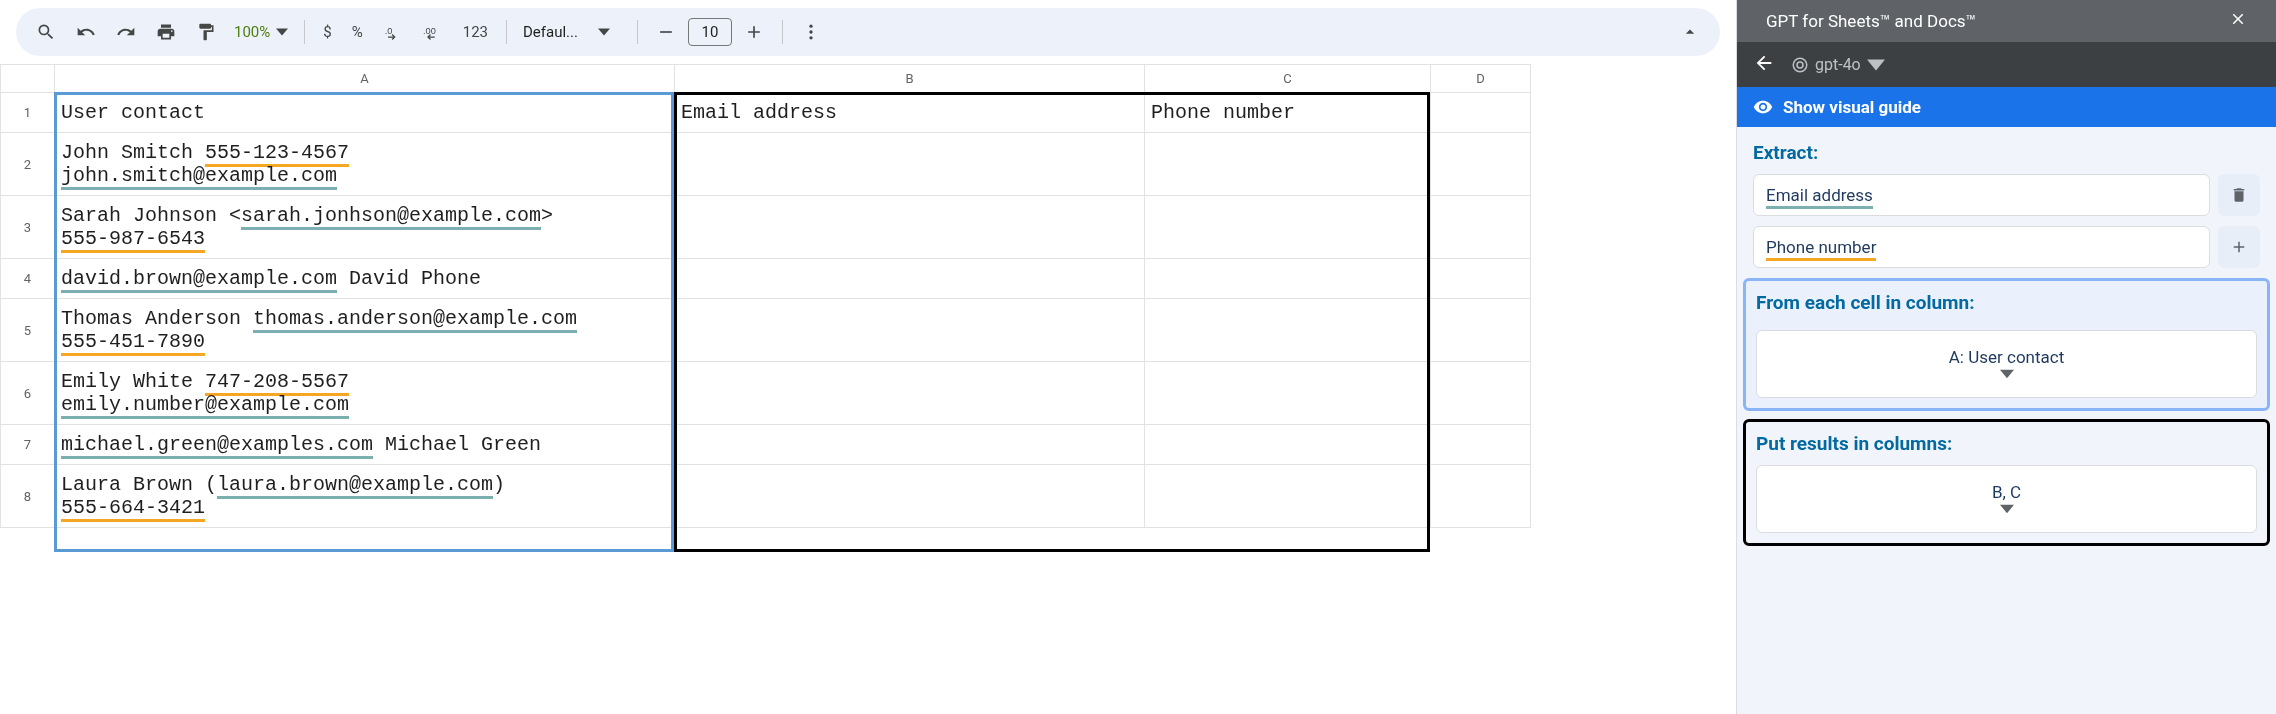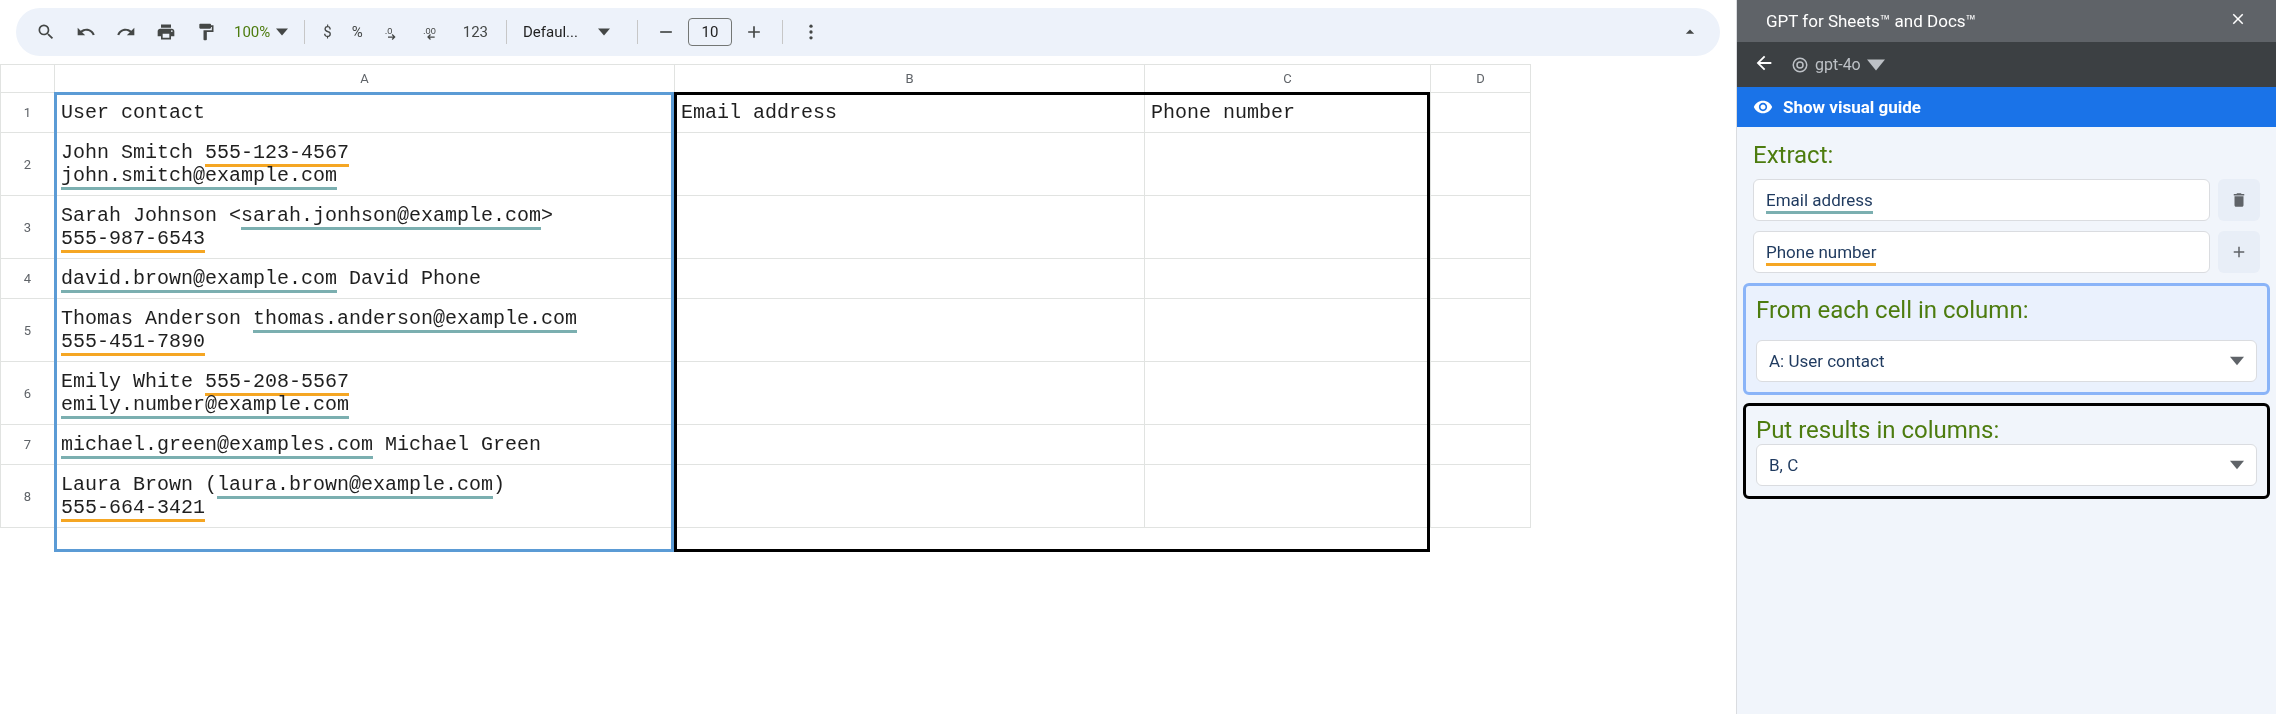--- a/index.html
+++ b/index.html
@@ -52,31 +52,31 @@
     .sidebar { width: 540px; background: #fff; border-left: 1px solid #dadce0; display: flex; flex-direction: column; }
     .sb-header { background: #5f6368; color: #fff; padding: 10px 29px; display: flex; align-items: center; justify-content: space-between; font-size: 17px; }
     .sb-header svg { width: 18px; height: 18px; fill: #fff; cursor: pointer; }
     .sb-nav { background: #3c4043; color: #fff; padding: 10px 16px; display: flex; align-items: center; gap: 16px; }
     .sb-nav-title { font-size: 19px; font-weight: bold; flex:1;}
     .sb-model { display: flex; align-items: center; gap: 6px; color: #bdc1c6; font-size: 16px; }
     .sb-model svg { width: 18px; height: 18px; fill: #bdc1c6; }
     .sb-guide { background: #1a73e8; color: #fff; padding: 10px 16px; display: flex; align-items: center; gap: 10px; font-size: 17px; font-weight: bold;}
     .sb-guide svg { width: 20px; height: 20px; fill: #fff; }
     .sb-body { padding: 14px 16px; background: #f1f5fb; flex:1; overflow:auto;}
-    .sb-label { font-size: 24px; font-weight: normal; color: #4d7c0f; margin-bottom: 10px; }
+    .sb-label { font-size: 19px; font-weight: bold; color: #0369a1; margin-bottom: 10px; }
     .sb-input-row { display: flex; gap: 8px; margin-bottom: 10px; }
     .sb-input { flex: 1; background: #fff; border: 1px solid #dadce0; border-radius: 6px; padding: 10px 12px; font-size: 17px; color: #1f3a5f; }
     .sb-input .val-teal { border-bottom: 3px solid #7bafb0; padding-bottom:1px;}
     .sb-input .val-orange { border-bottom: 3px solid #f5a623; padding-bottom:1px;}
     .sb-iconbtn { width: 42px; height: 42px; background: #e8eef7; border: none; border-radius: 6px; display: flex; align-items: center; justify-content: center; cursor: pointer; color: #5f6368;}
     .sb-iconbtn svg { width: 18px; height: 18px; fill: currentColor; }
     .sb-section { border: 3px solid transparent; border-radius: 6px; padding: 10px; margin: 0 -10px 8px; }
     .sb-section.blue-outline { border-color: #8ab4f8; background:#eaf1fd;}
     .sb-section.black-outline { border-color: #000; }
-    .sb-select { background: #fff; border: 1px solid #dadce0; border-radius: 6px; padding: 10px 12px; font-size: 17px; color: #1f3a5f; display: flex; justify-content: space-between; align-items: center; }
+    .sb-select { background: #fff; border: 1px solid #dadce0; border-radius: 6px; padding: 16px 12px; font-size: 17px; color: #1f3a5f; display: flex; justify-content: space-between; align-items: center; margin-top: 10px; flex-direction: column;}
     .sb-select svg { width: 14px; height: 14px; fill: #5f6368; }
     
     
     .col-overlay { position:absolute; top:0; pointer-events:none; }
     .ov-blue { border:3px solid #5b9bd5; }
     .ov-black { border:3px solid #000; }
   </style>
 </head>
 <body>
 
@@ -215,21 +215,21 @@
         </tr>
         <tr class="tall">
           <th>5</th>
           <td><span>Thomas Anderson </span><span class="u-teal">thomas.anderson@example.com</span><br><span class="u-orange">555-451-7890</span></td>
           <td></td>
             <td></td>
             <td></td>
         </tr>
         <tr class="tall">
           <th>6</th>
-          <td><span>Emily White </span><span class="u-orange">555-208-5567</span><br><span class="u-teal">emily.number@example.com</span></td>
+          <td><span>Emily White </span><span class="u-orange">747-208-5567</span><br><span class="u-teal">emily.number@example.com</span></td>
           <td></td>
             <td></td>
             <td></td>
         </tr>
         <tr>
           <th>7</th>
           <td><span class="u-teal">michael.green@examples.com</span><span> Michael Green</span></td>
           <td></td>
             <td></td>
             <td></td>

